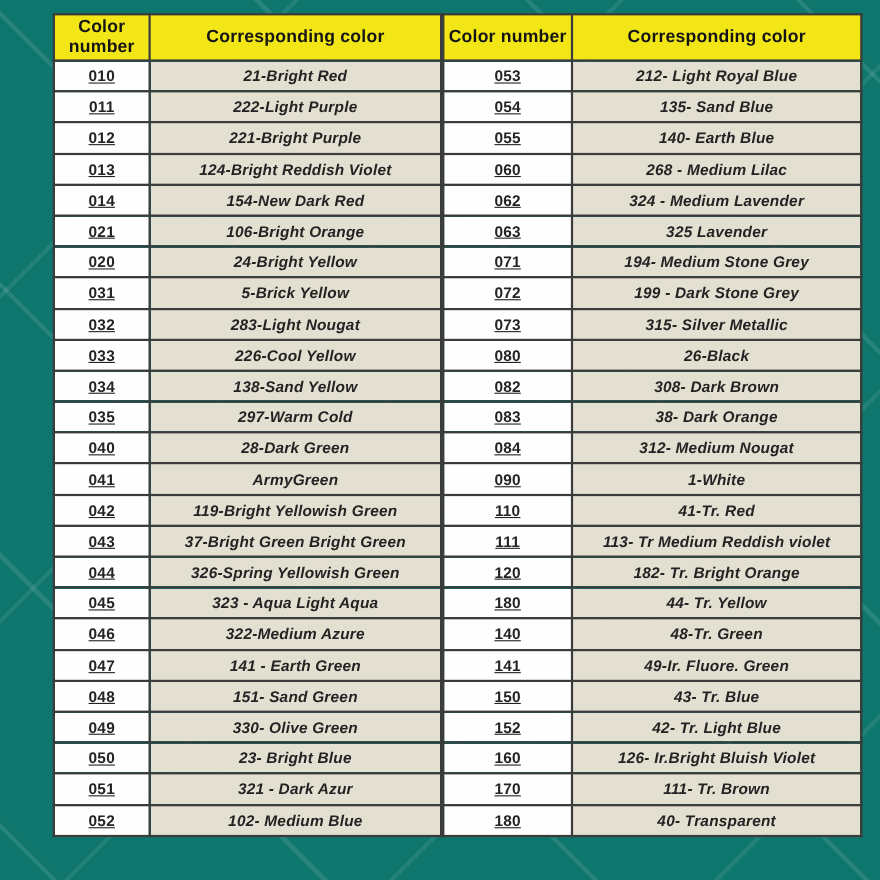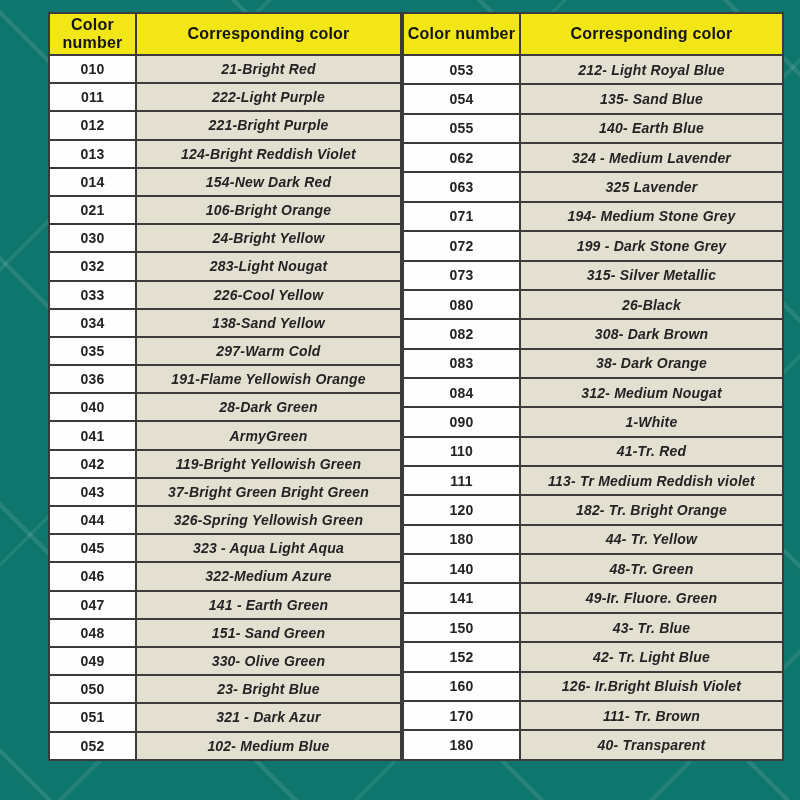--- a/index.html
+++ b/index.html
@@ -50,21 +50,21 @@
     font-size:14px;
     font-weight:600;
     color:#232323;
     text-align:center;
     vertical-align:middle;
     letter-spacing:.2px;
     padding:0;
     white-space:nowrap;
     overflow:hidden;
   }
-  td.num-cell{background:#fefefe;}
+  td.num-cell{background:#fefefe;text-decoration:underline;}
   td.color-cell{background:#e3e0d2;font-style:italic;}
 </style>
 </head>
 <body>
 
 <div class="stage">
   <div class="tables-wrap">
 
     <table class="color-table t-left">
       <colgroup>
@@ -96,42 +96,42 @@
           </tr>
           <tr>
             <td class="num-cell">014</td>
             <td class="color-cell">154-New Dark Red</td>
           </tr>
           <tr>
             <td class="num-cell">021</td>
             <td class="color-cell">106-Bright Orange</td>
           </tr>
           <tr>
-            <td class="num-cell">030</td>
+            <td class="num-cell">020</td>
             <td class="color-cell">24-Bright Yellow</td>
+          </tr>
+          <tr>
+            <td class="num-cell">031</td>
+            <td class="color-cell">5-Brick Yellow</td>
           </tr>
           <tr>
             <td class="num-cell">032</td>
             <td class="color-cell">283-Light Nougat</td>
           </tr>
           <tr>
             <td class="num-cell">033</td>
             <td class="color-cell">226-Cool Yellow</td>
           </tr>
           <tr>
             <td class="num-cell">034</td>
             <td class="color-cell">138-Sand Yellow</td>
           </tr>
           <tr>
             <td class="num-cell">035</td>
             <td class="color-cell">297-Warm Cold</td>
-          </tr>
-          <tr>
-            <td class="num-cell">036</td>
-            <td class="color-cell">191-Flame Yellowish Orange</td>
           </tr>
           <tr>
             <td class="num-cell">040</td>
             <td class="color-cell">28-Dark Green</td>
           </tr>
           <tr>
             <td class="num-cell">041</td>
             <td class="color-cell">ArmyGreen</td>
           </tr>
           <tr>
@@ -199,20 +199,24 @@
           </tr>
           <tr>
             <td class="num-cell">054</td>
             <td class="color-cell">135- Sand Blue</td>
           </tr>
           <tr>
             <td class="num-cell">055</td>
             <td class="color-cell">140- Earth Blue</td>
           </tr>
           <tr>
+            <td class="num-cell">060</td>
+            <td class="color-cell">268 - Medium Lilac</td>
+          </tr>
+          <tr>
             <td class="num-cell">062</td>
             <td class="color-cell">324 - Medium Lavender</td>
           </tr>
           <tr>
             <td class="num-cell">063</td>
             <td class="color-cell">325 Lavender</td>
           </tr>
           <tr>
             <td class="num-cell">071</td>
             <td class="color-cell">194- Medium Stone Grey</td>

